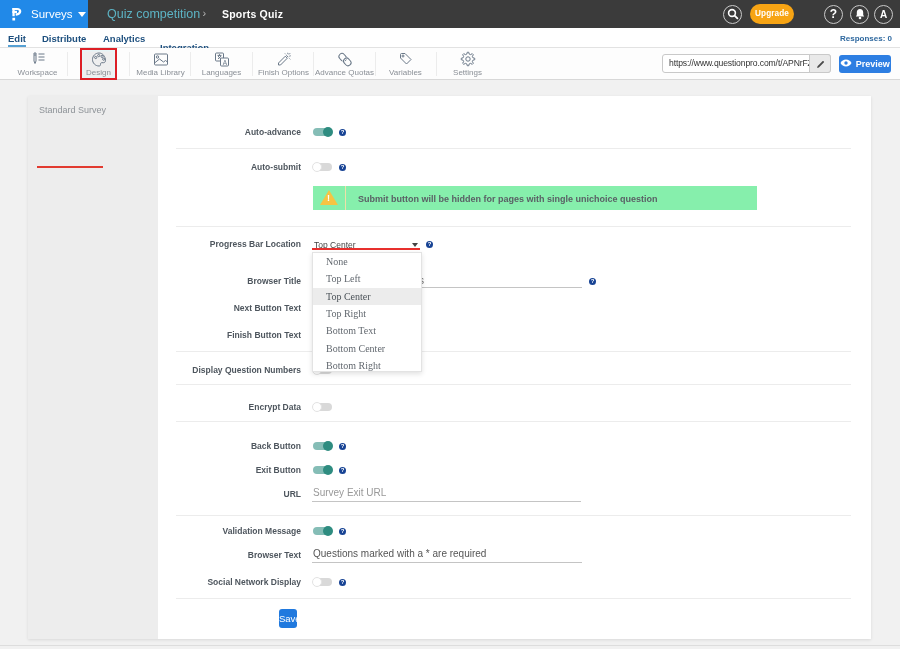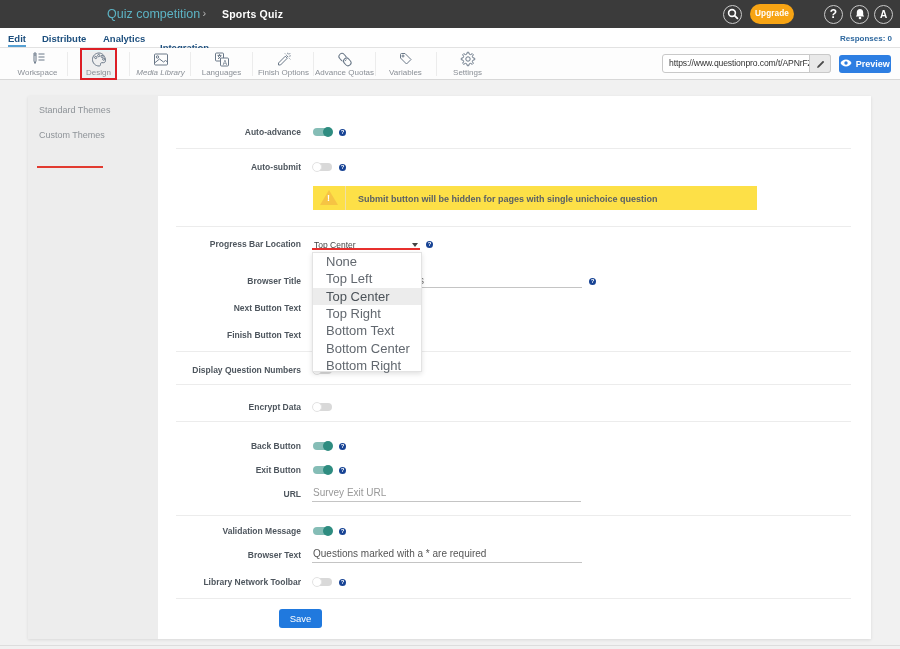--- a/index.html
+++ b/index.html
@@ -48,40 +48,51 @@
 .toggle { position:absolute; width:19px; height:8px; border-radius:4px; }
 .toggle .knob { position:absolute; top:-1px; width:10px; height:10px; border-radius:50%; }
 .ton { background:#85bdb6; }
 .ton .knob { right:-1px; background:#2e8c80; }
 .toff { background:#d9d9d9; }
 .toff .knob { left:-1px; background:#fff; border:1px solid #e3e3e3; }
 .qm { position:absolute; width:7px; height:7px; background:#174394; border-radius:50%; color:#fff; font-size:6px; font-weight:bold; text-align:center; line-height:7px; }
 .input-line { position:absolute; height:1px; background:#c4c4c4; }
 .itext { position:absolute; font-size:10px; color:#555; }
 
-#warnbox { position:absolute; left:285px; top:90px; width:444px; height:24px; background:#fde047; }
+#warnbox { position:absolute; left:285px; top:90px; width:444px; height:24px; background:#86efac; }
 #warn-div { position:absolute; left:32px; top:0; width:1px; height:24px; background:#efe0a8; }
 #warn-tri { position:absolute; left:7px; top:4px; width:0; height:0; border-left:9px solid transparent; border-right:9px solid transparent; border-bottom:15px solid #f6c443; }
 #warn-tri:after { content:"!"; position:absolute; left:-2px; top:3px; font-size:9px; font-weight:bold; color:#fff; }
 #warn-txt { position:absolute; left:45px; top:7.5px; font-size:9px; color:#5a6065; font-weight:600; }
 
 #selrow-txt { position:absolute; left:286px; top:143.5px; font-size:8.5px; color:#444; }
 #sel-caret { position:absolute; left:384px; top:147px; width:0; height:0; border-left:3.5px solid transparent; border-right:3.5px solid transparent; border-top:4.5px solid #444; }
 #sel-redline { position:absolute; left:284px; top:151.5px; width:108px; height:2px; background:#e8302e; }
 
 #menu { position:absolute; left:284px; top:156px; width:110px; height:120px; background:#fff; border:1px solid #e3e3e3; box-shadow:0 2px 5px rgba(0,0,0,0.12); z-index:5; }
-.mitem { position:absolute; left:0; width:108px; height:17.3px; line-height:17.3px; padding-left:13px; font-size:13px; color:#62686f; }
+.mitem { position:absolute; left:0; width:108px; height:17.3px; line-height:17.3px; padding-left:13px; font-size:10px; color:#62686f;font-family:Liberation Serif, serif; }
 #mi-sel { background:#ececec; color:#4b5258; }
 
-#save { position:absolute; left:251px; top:513px; width:43px; height:19px; background:#2079de; border-radius:3px; color:#fff; font-size:9.5px; text-align:center; line-height:19px; }
+#save { position:absolute; left:251px; top:513px; width:18px; height:19px; background:#2079de; border-radius:3px; color:#fff; font-size:9.5px; text-align:center; line-height:19px; }
 </style>
 </head>
 <body>
 
 <div id="topbar">
+  <div id="logo-box">
+    <div id="logo-p"><svg width="10" height="14" viewBox="0 0 10 14">
+      <rect x="0.4" y="1" width="2.3" height="8.2" fill="#fff"></rect>
+      <rect x="0.4" y="1" width="5.4" height="2.1" fill="#fff"></rect>
+      <rect x="0.4" y="3.9" width="4.6" height="2.1" fill="#fff"></rect>
+      <path fill="#fff" d="M5.2 1 C7.8 1 9.3 2.3 9.3 4.3 C9.3 6.5 7.6 8 5.2 8.55 L3.9 8.8 L3.5 6.6 L4.6 6.3 C6 6 6.9 5.3 6.9 4.3 C6.9 3.5 6.3 3.1 5.2 3.1 Z"></path>
+      <rect x="0.4" y="10.8" width="2.7" height="2.7" fill="#fff"></rect>
+    </svg></div>
+    <div id="surveys-txt">Surveys</div>
+    <div id="surveys-caret"></div>
+  </div>
   <div id="crumb1">Quiz competition</div>
   <div id="crumb-sep">›</div>
   <div id="crumb2">Sports Quiz</div>
   <div class="circ" style="left:723px;">
     <svg width="16" height="16" viewBox="0 0 16 16" style="margin-top:0.5px">
         <circle cx="7" cy="7" r="3.4" fill="none" stroke="#fff" stroke-width="1.6"></circle>
         <line x1="9.6" y1="9.6" x2="12.4" y2="12.4" stroke="#fff" stroke-width="1.8" stroke-linecap="round"></line>
       </svg>
   </div>
   <div id="upgrade">Upgrade Now</div>
@@ -126,21 +137,21 @@
   <div class="tbtn" style="left:68px;">
     <svg width="17" height="17" viewBox="0 0 17 17" fill="none" stroke="#6a7888" stroke-width="1">
       <path d="M8.5 2 C4.9 2 2 4.9 2 8.5 C2 12.1 4.9 15 8.5 15 C9.6 15 10.2 14.3 10 13.4 C9.8 12.4 10.4 11.7 11.4 11.7 L13 11.7 C14.1 11.7 15 10.8 15 9.7 C15 5.4 12.1 2 8.5 2 Z"></path>
       <circle cx="5.2" cy="6.5" r="1.1"></circle>
         <circle cx="8.2" cy="4.6" r="1.1"></circle>
         <circle cx="11.6" cy="5.4" r="1.1"></circle>
         <circle cx="13.2" cy="8.2" r="1.1"></circle>
     </svg>
     <div class="lbl">Design</div>
   </div>
-  <div class="tbtn" style="left:130px;font-style:italic;">
+  <div class="tbtn" style="left:130px;">
     <svg width="17" height="17" viewBox="0 0 17 17" fill="none" stroke="#6a7888" stroke-width="1">
       <rect x="2" y="3" width="13" height="11" rx="1"></rect>
       <circle cx="5" cy="6" r="1.2"></circle>
       <path d="M2 12 L7 8 L11 11 L13 9.5 L15 11"></path>
     </svg>
     <div class="lbl">Media Library</div>
   </div>
   <div class="tbtn" style="left:191px;">
     <svg width="17" height="17" viewBox="0 0 17 17" fill="none" stroke="#6a7888" stroke-width="1">
       <rect x="2" y="2" width="8" height="8" rx="1" fill="#fdfdfd"></rect>
@@ -192,22 +203,21 @@
         <path d="M1.5 10.5 L2 8.2 L8.6 1.6 C9 1.2 9.7 1.2 10.1 1.6 L10.4 1.9 C10.8 2.3 10.8 3 10.4 3.4 L3.8 10 Z" fill="#4a4a4a"></path>
       </svg></div>
   <div id="preview"><svg width="12" height="8" viewBox="0 0 12 8" style="margin-right:1px">
         <path d="M6 0.5 C3.5 0.5 1.6 2 0.5 4 C1.6 6 3.5 7.5 6 7.5 C8.5 7.5 10.4 6 11.5 4 C10.4 2 8.5 0.5 6 0.5 Z" fill="#fff"></path>
         <circle cx="6" cy="4" r="1.7" fill="#2d7ee2"></circle>
       </svg> Preview</div>
 </div>
 
 <div id="panel">
   <div id="sidebar">
-    <div class="sitem" style="top:2px;">Standard Themes</div>
-    <div class="sitem" style="top:27px;">Custom Themes</div>
+    <div class="sitem" style="top:2px;">Standard Survey</div>
     <div id="red-underline-ds"></div>
   </div>
 
   <div class="flabel" style="left:113px; top:31px;">Auto-advance</div>
   <div class="toggle ton" style="left:285px; top:32px;">
       <div class="knob"></div>
     </div>
   <div class="qm" style="left:311px; top:33px;">?</div>
 
   <div class="sep" style="top:52px;"></div>
@@ -277,21 +287,21 @@
   <div class="flabel" style="left:113px; top:430px;">Validation Message</div>
   <div class="toggle ton" style="left:285px; top:431px;">
       <div class="knob"></div>
     </div>
   <div class="qm" style="left:311px; top:432px;">?</div>
 
   <div class="flabel" style="left:113px; top:454px;">Browser Text</div>
   <div class="itext" style="left:285px; top:452px;">Questions marked with a * are required</div>
   <div class="input-line" style="left:284px; top:466px; width:270px;"></div>
 
-  <div class="flabel" style="left:113px; top:481px;">Library Network Toolbar</div>
+  <div class="flabel" style="left:113px; top:481px;">Social Network Display</div>
   <div class="toggle toff" style="left:285px; top:482px;">
       <div class="knob"></div>
     </div>
   <div class="qm" style="left:311px; top:483px;">?</div>
 
   <div class="sep" style="top:502px;"></div>
 
   <div id="save">Save</div>
 
   <div id="menu">

